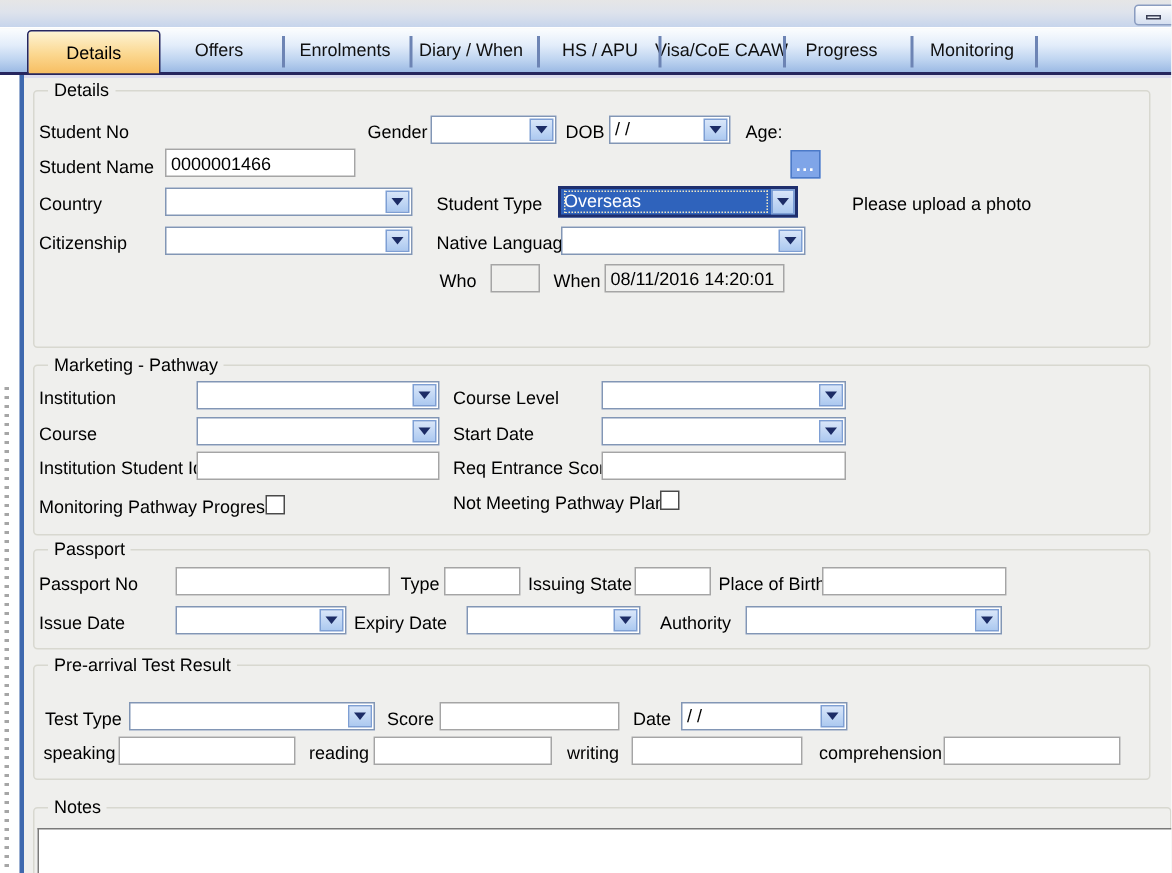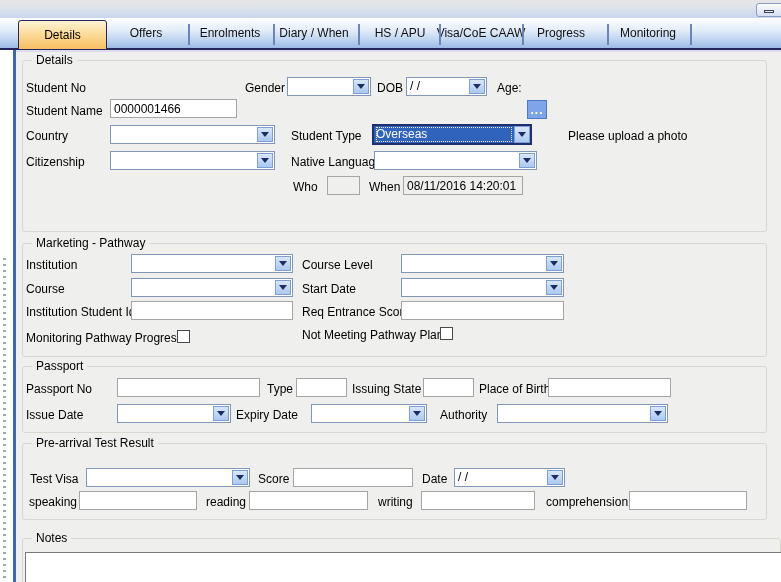--- a/index.html
+++ b/index.html
@@ -272,21 +272,21 @@
   <div class="combo" style="left:497px;top:404px;width:171px">
     <span class="val"></span>
     <span class="btn">
         <span class="arrow"></span>
       </span>
   </div>
 
   <div class="group" style="left:22px;top:443px;width:745px;height:77px"></div>
   <span class="group-label" style="left:32px;top:436px">Pre-arrival Test Result</span>
 
-  <span class="lbl" style="left:30px;top:472px">Test Visa</span>
+  <span class="lbl" style="left:30px;top:472px">Test Type</span>
   <div class="combo" style="left:86px;top:468px;width:164px">
     <span class="val"></span>
     <span class="btn">
         <span class="arrow"></span>
       </span>
   </div>
   <span class="lbl" style="left:258px;top:472px">Score</span>
   <input class="inp" style="left: 293px; top: 468px; width: 120px;" value="">
   <span class="lbl" style="left:422px;top:472px">Date</span>
   <div class="combo" style="left:454px;top:468px;width:111px">

